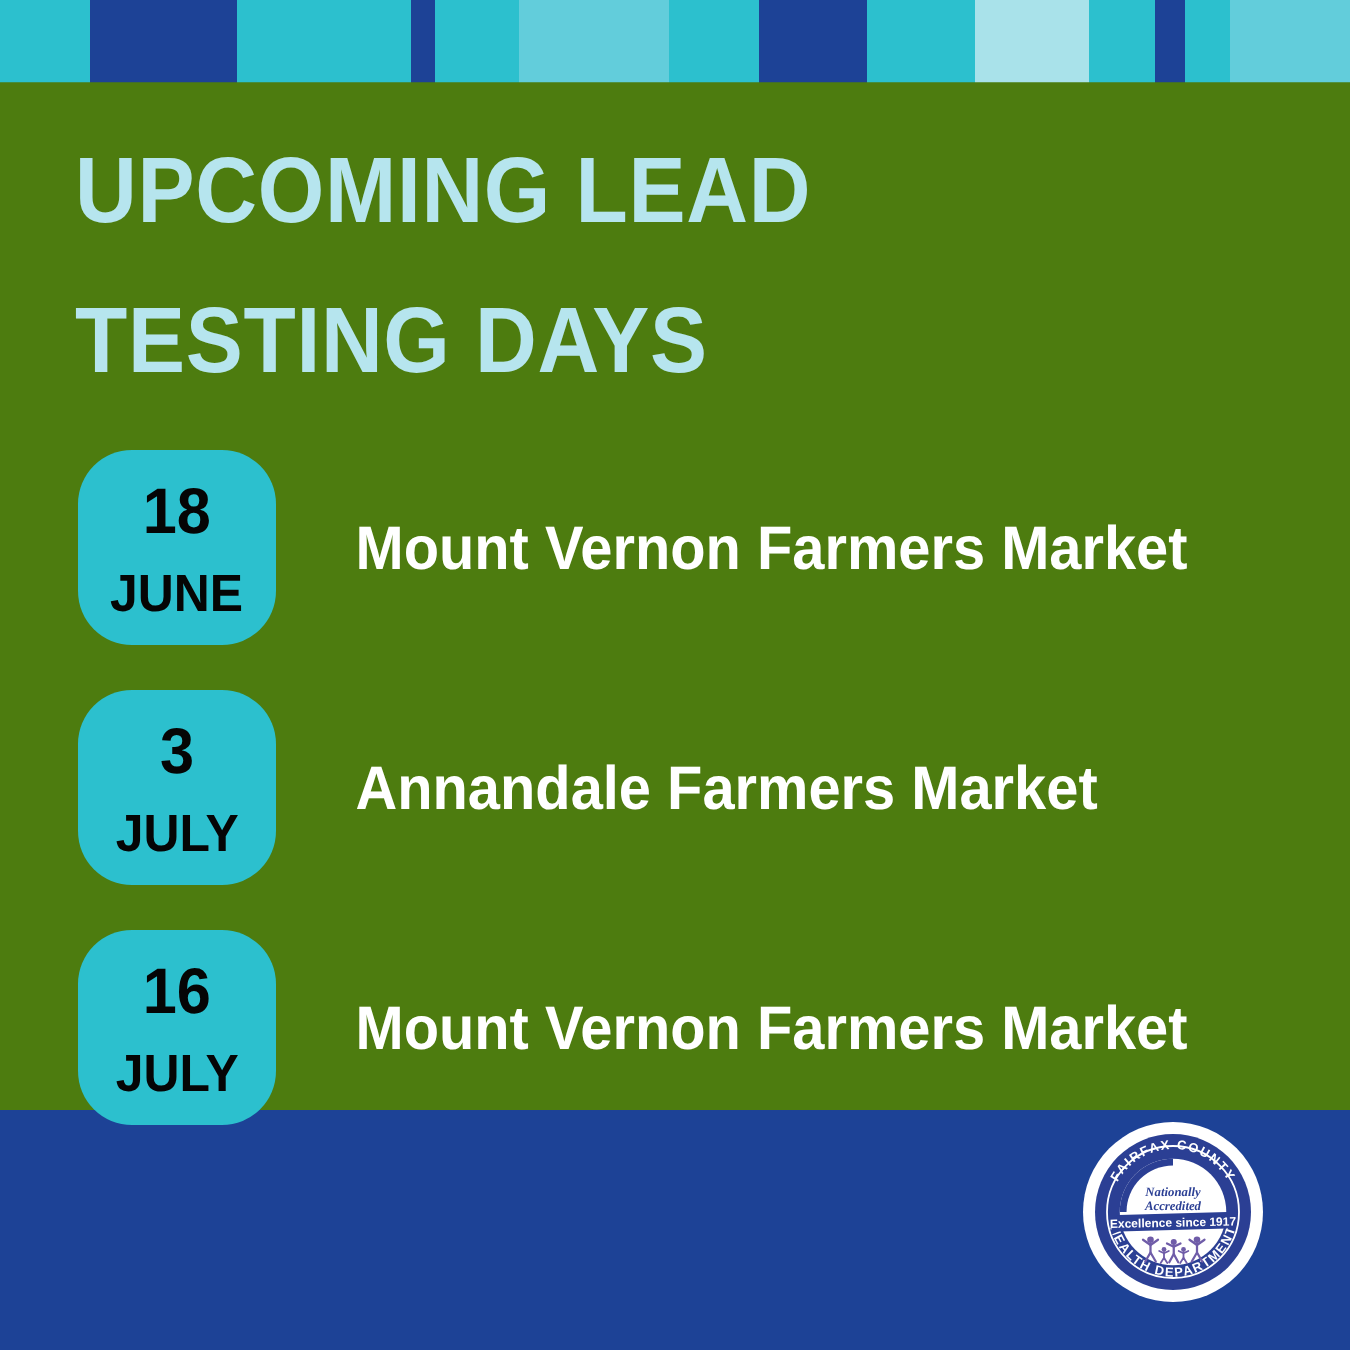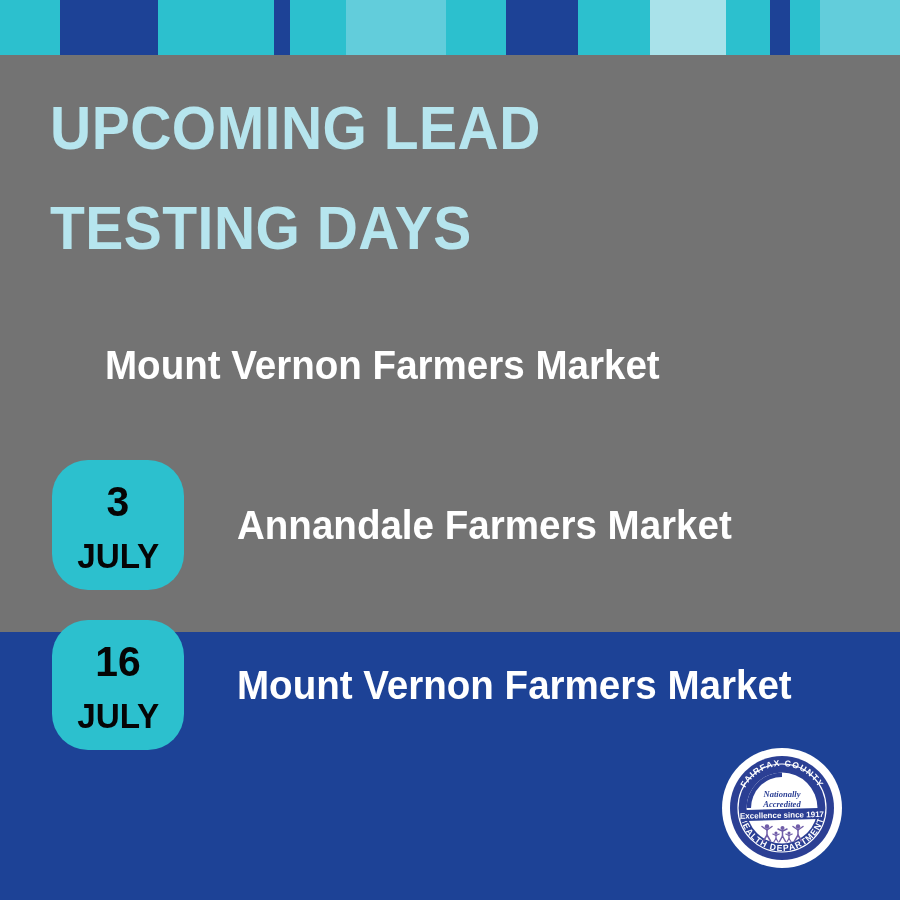--- a/index.html
+++ b/index.html
@@ -12,22 +12,22 @@
     background: #1d4296;
     font-family: "Liberation Sans", sans-serif;
     overflow: hidden;
     position: relative;
   }
 
   .poster {
     position: absolute;
     inset: 0;
     width: 900px;
-    height: 632px;
-    background: #737373;
+    height: 740px;
+    background: #4d7c0f;
   }
 
   
   .stripe-band {
     position: absolute;
     top: 0;
     left: 0;
     width: 900px;
     height: 55px;
     display: block;
@@ -156,20 +156,24 @@
     </div>
 
   <div class="headline">
     <div class="headline-line">UPCOMING LEAD</div>
     <div class="headline-line">TESTING DAYS</div>
   </div>
 
   <div class="events">
 
     <div class="event-row">
+      <div class="date-badge">
+        <div class="badge-day">18</div>
+        <div class="badge-month">JUNE</div>
+      </div>
       <div class="event-name">Mount Vernon Farmers Market</div>
     </div>
 
     <div class="event-row">
       <div class="date-badge">
         <div class="badge-day">3</div>
         <div class="badge-month">JULY</div>
       </div>
       <div class="event-name">Annandale Farmers Market</div>
     </div>

